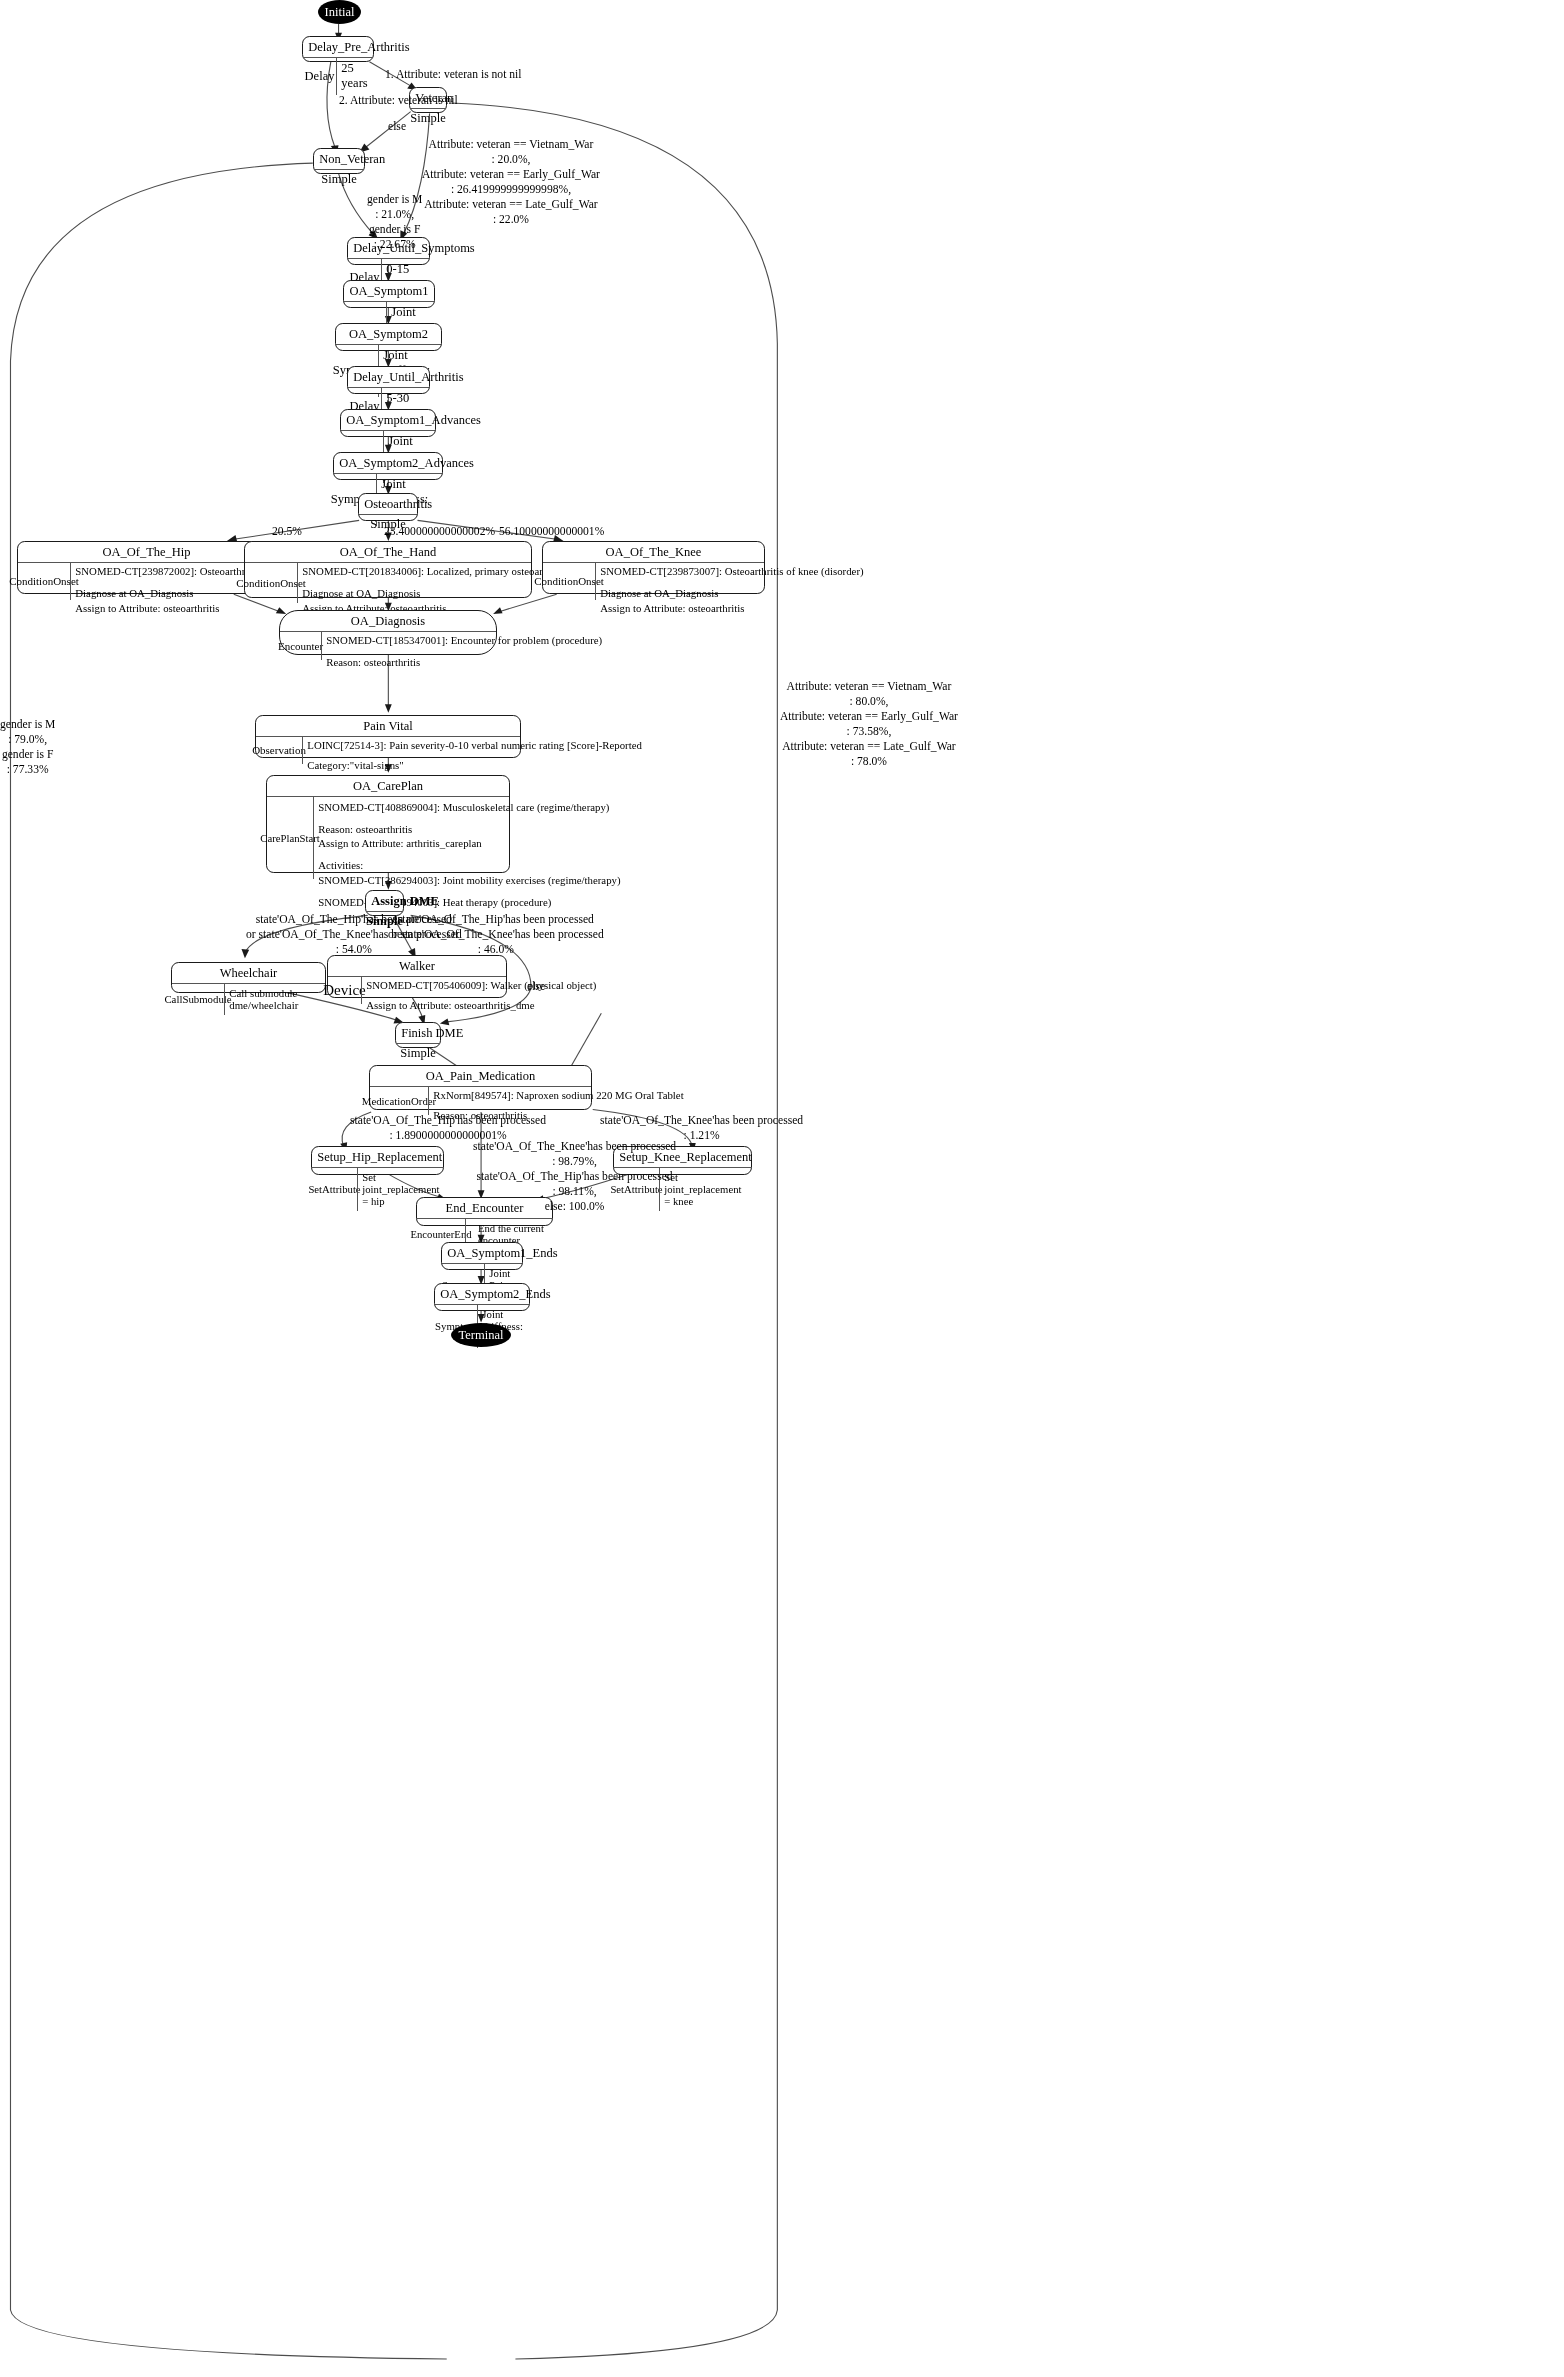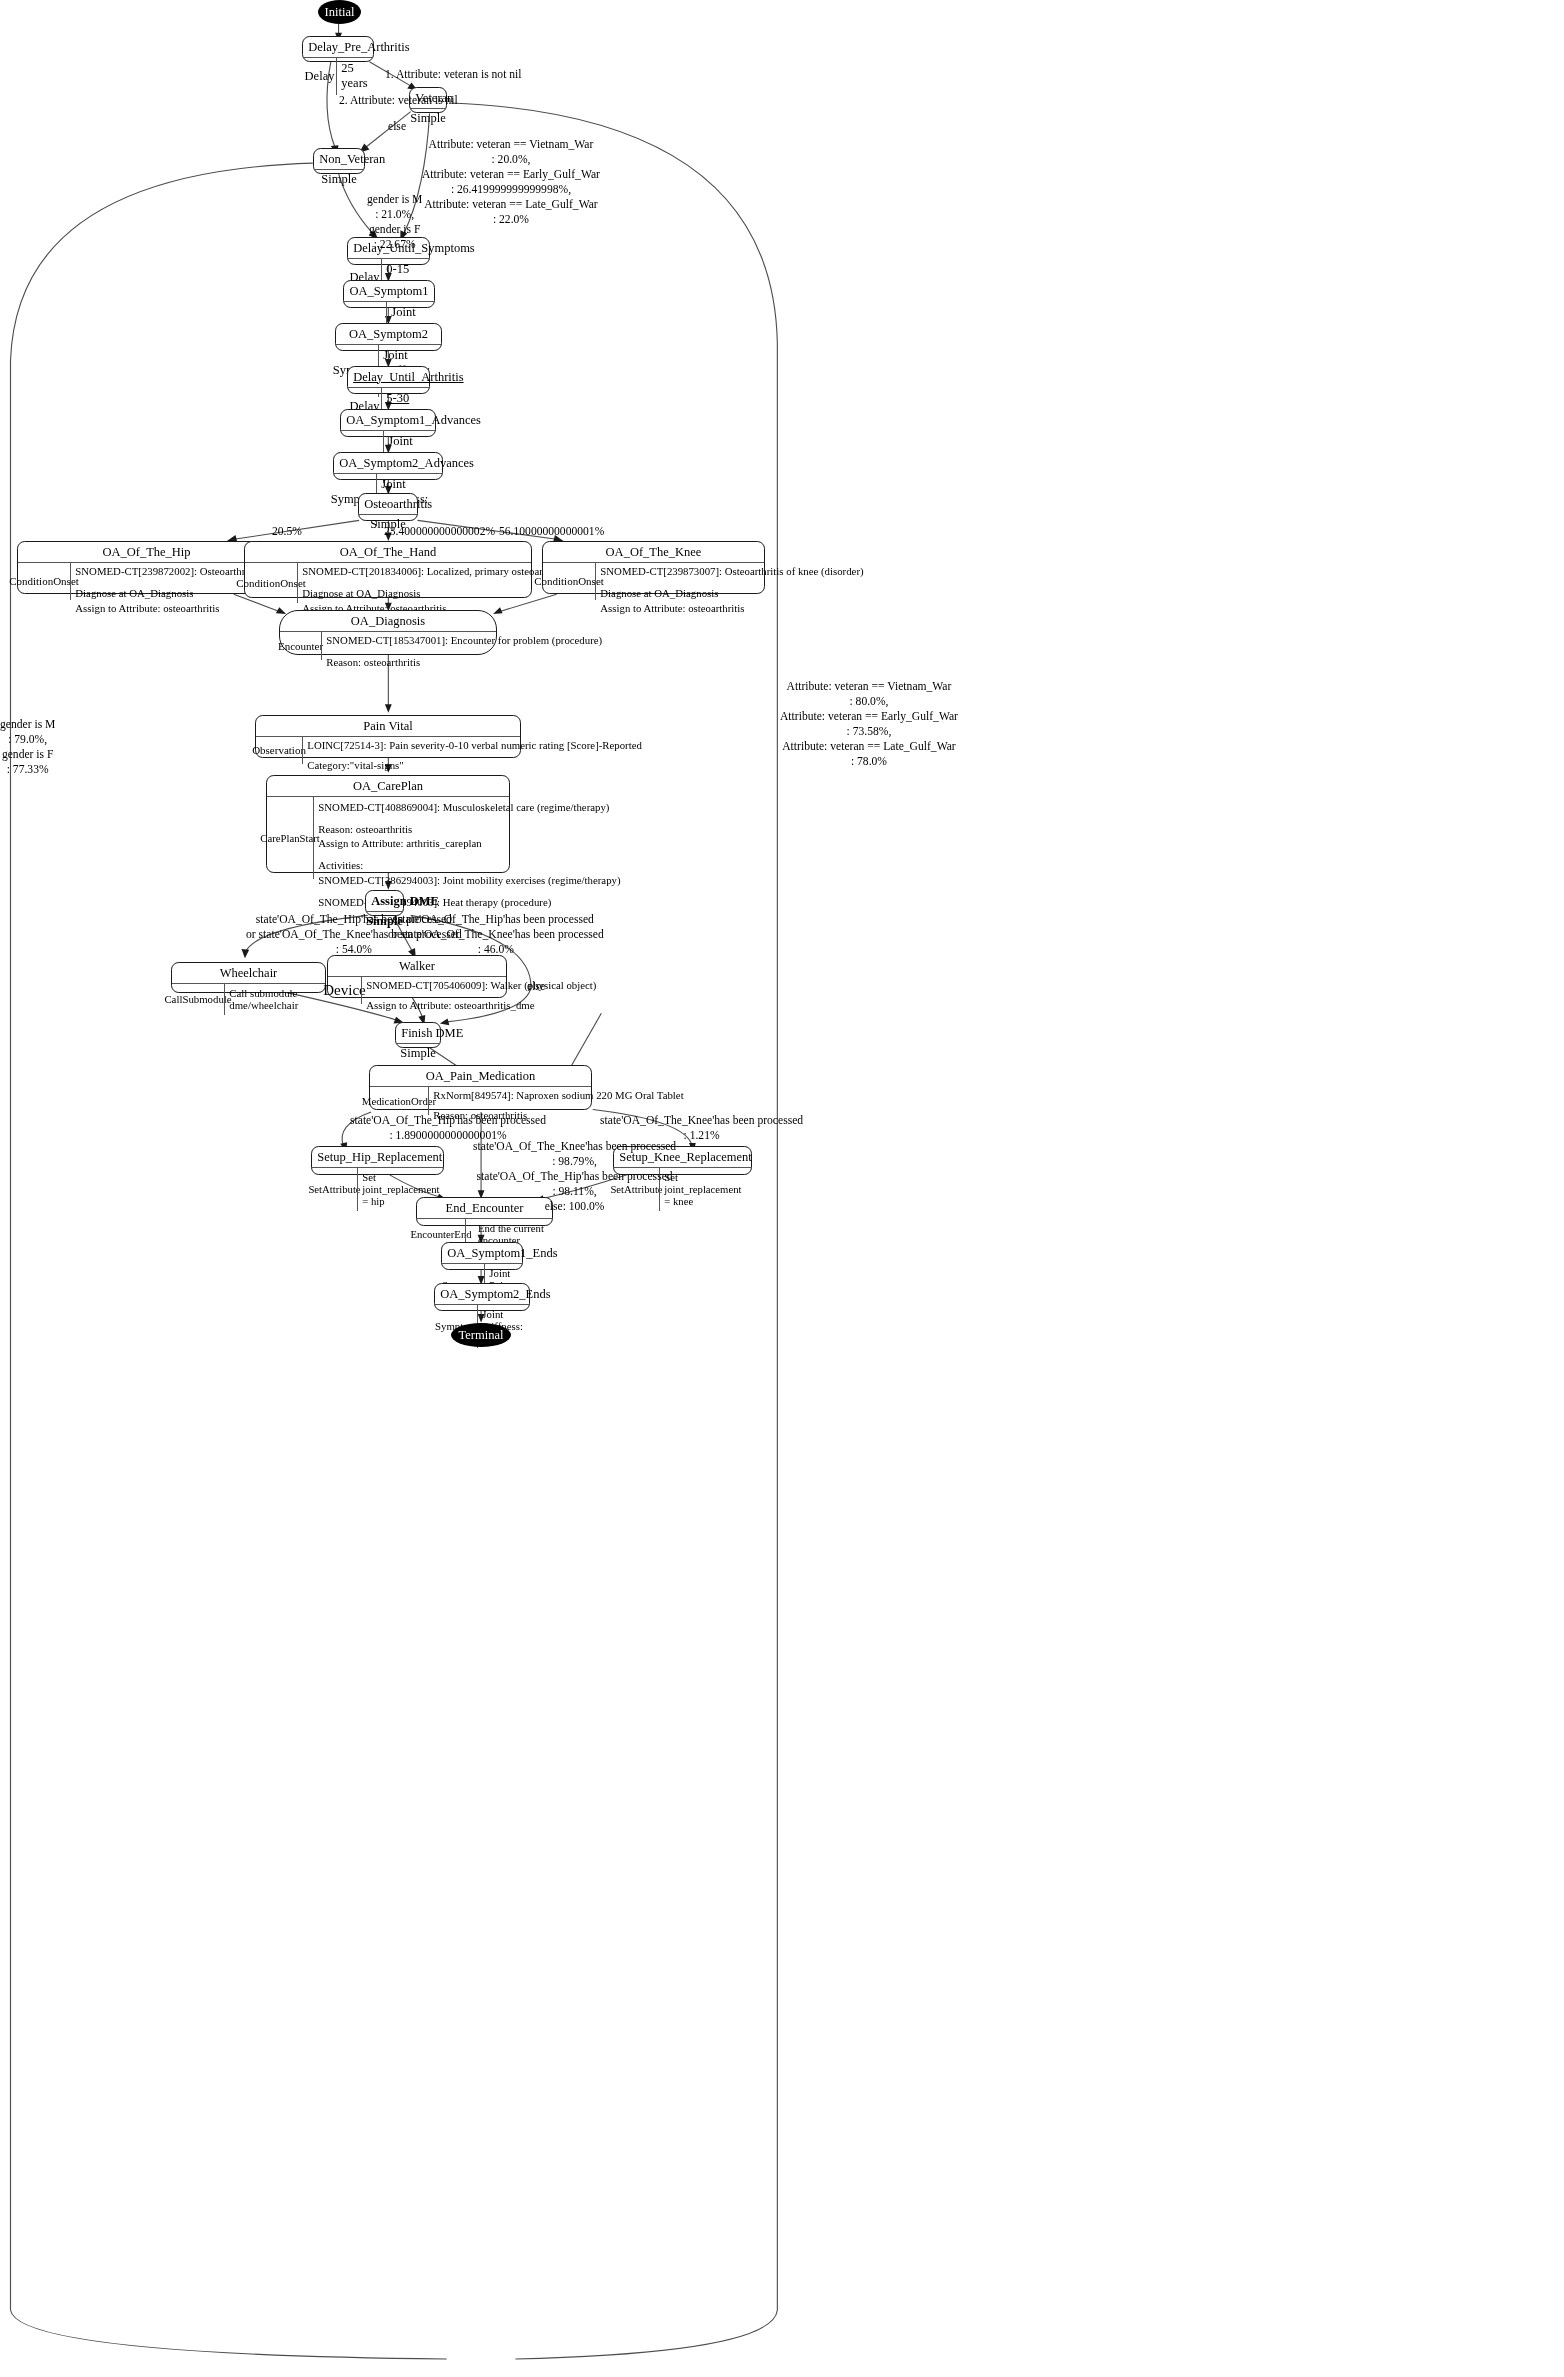--- a/index.html
+++ b/index.html
@@ -196,21 +196,21 @@
 
   <div class="node" style="left:335px;top:323px;width:107px;height:27.5px;">
     <div class="title">OA_Symptom2</div>
     <div class="sep"></div>
     <div class="body">
       <div class="lcell" style="width:42px;">Symptom</div>
       <div class="rcell">Joint Stiffness: 0-20</div>
     </div>
   </div>
 
-  <div class="node" style="left:347px;top:366px;width:83px;height:27.5px;text-decoration:underline;">
+  <div class="node" style="left:347px;top:366px;width:83px;height:27.5px;">
     <div class="title">Delay_Until_Arthritis</div>
     <div class="sep"></div>
     <div class="body">
       <div class="lcell" style="width:33px;">Delay</div>
       <div class="rcell">5-30 years</div>
     </div>
   </div>
 
   <div class="node" style="left:340px;top:409px;width:96px;height:27.5px;">
     <div class="title">OA_Symptom1_Advances</div>

